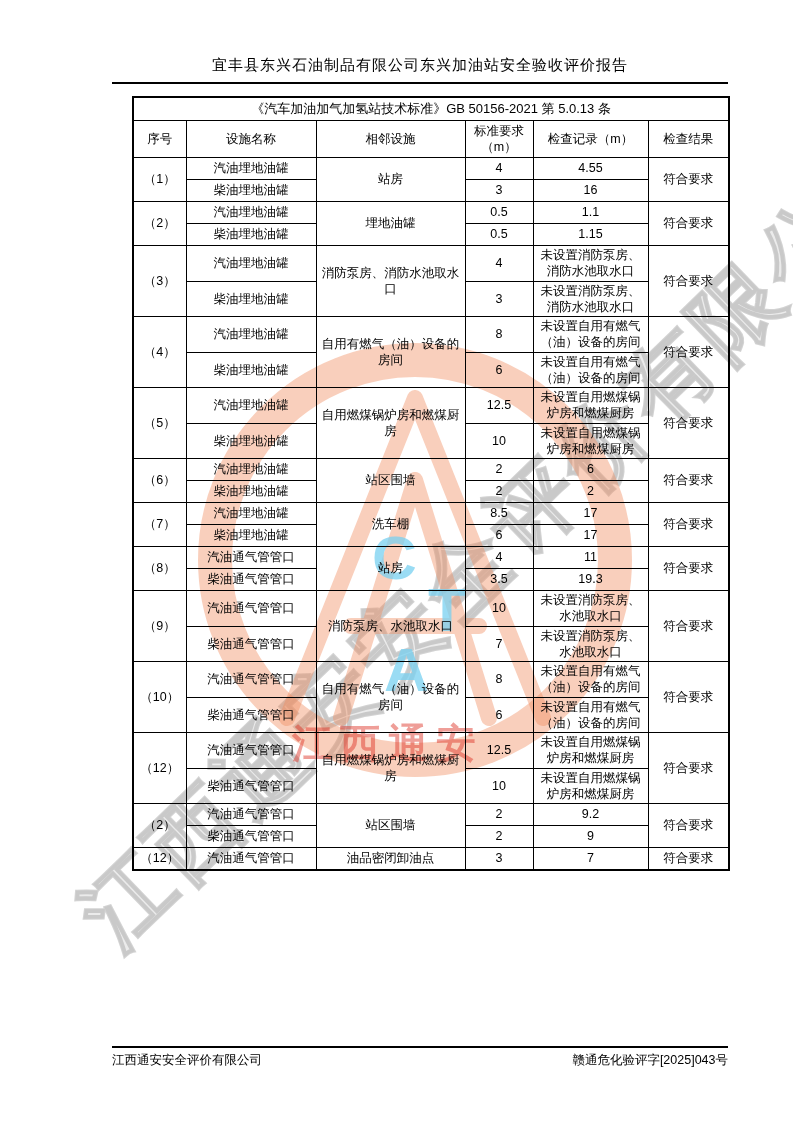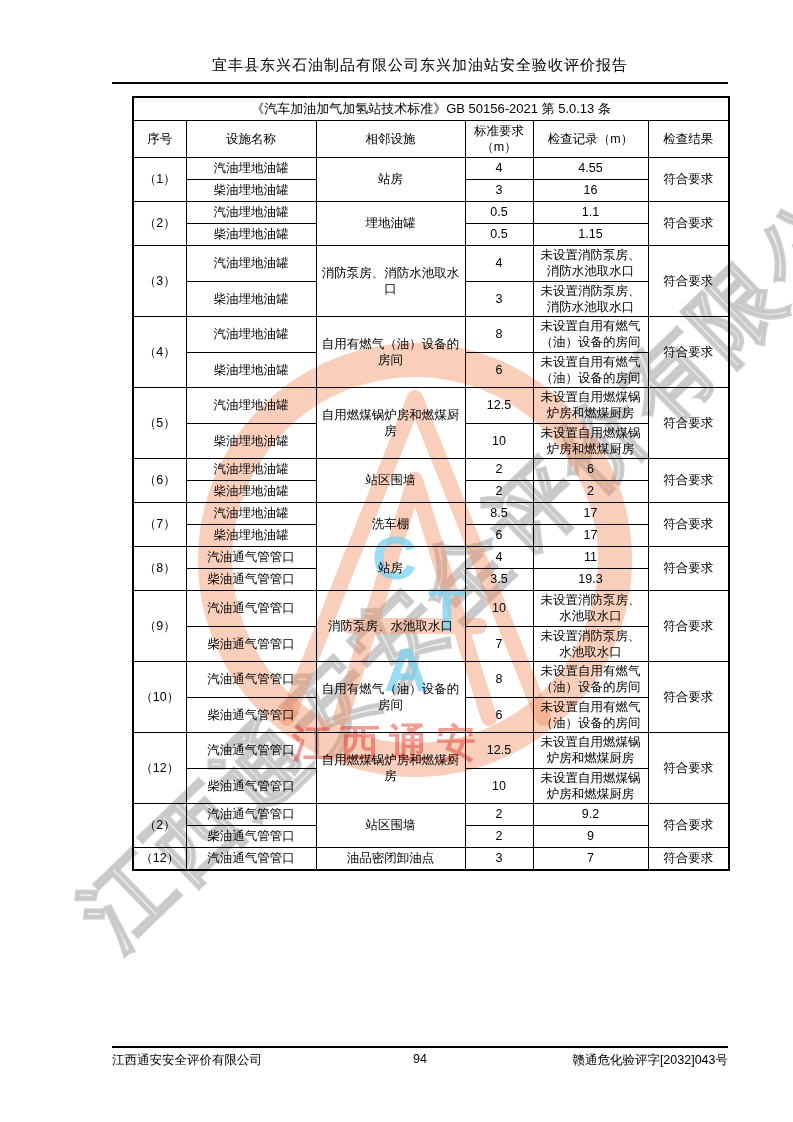--- a/index.html
+++ b/index.html
@@ -258,19 +258,18 @@
             <td class="c-fac">汽油通气管管口</td>
             <td class="c-adj">油品密闭卸油点</td>
             <td class="c-std">3</td>
             <td class="c-rec">7</td>
             <td class="c-res">符合要求</td>
           </tr>
         </tbody>
     </table>
 
     <div class="doc-footer">
-      <span class="f-center">94</span>
       <span class="f-left">江西通安安全评价有限公司</span>
-      <span class="f-right">赣通危化验评字[2032]043号</span>
+      <span class="f-right">赣通危化验评字[2025]043号</span>
     </div>
 
   </div>
 </div>
 
 </body></html>

